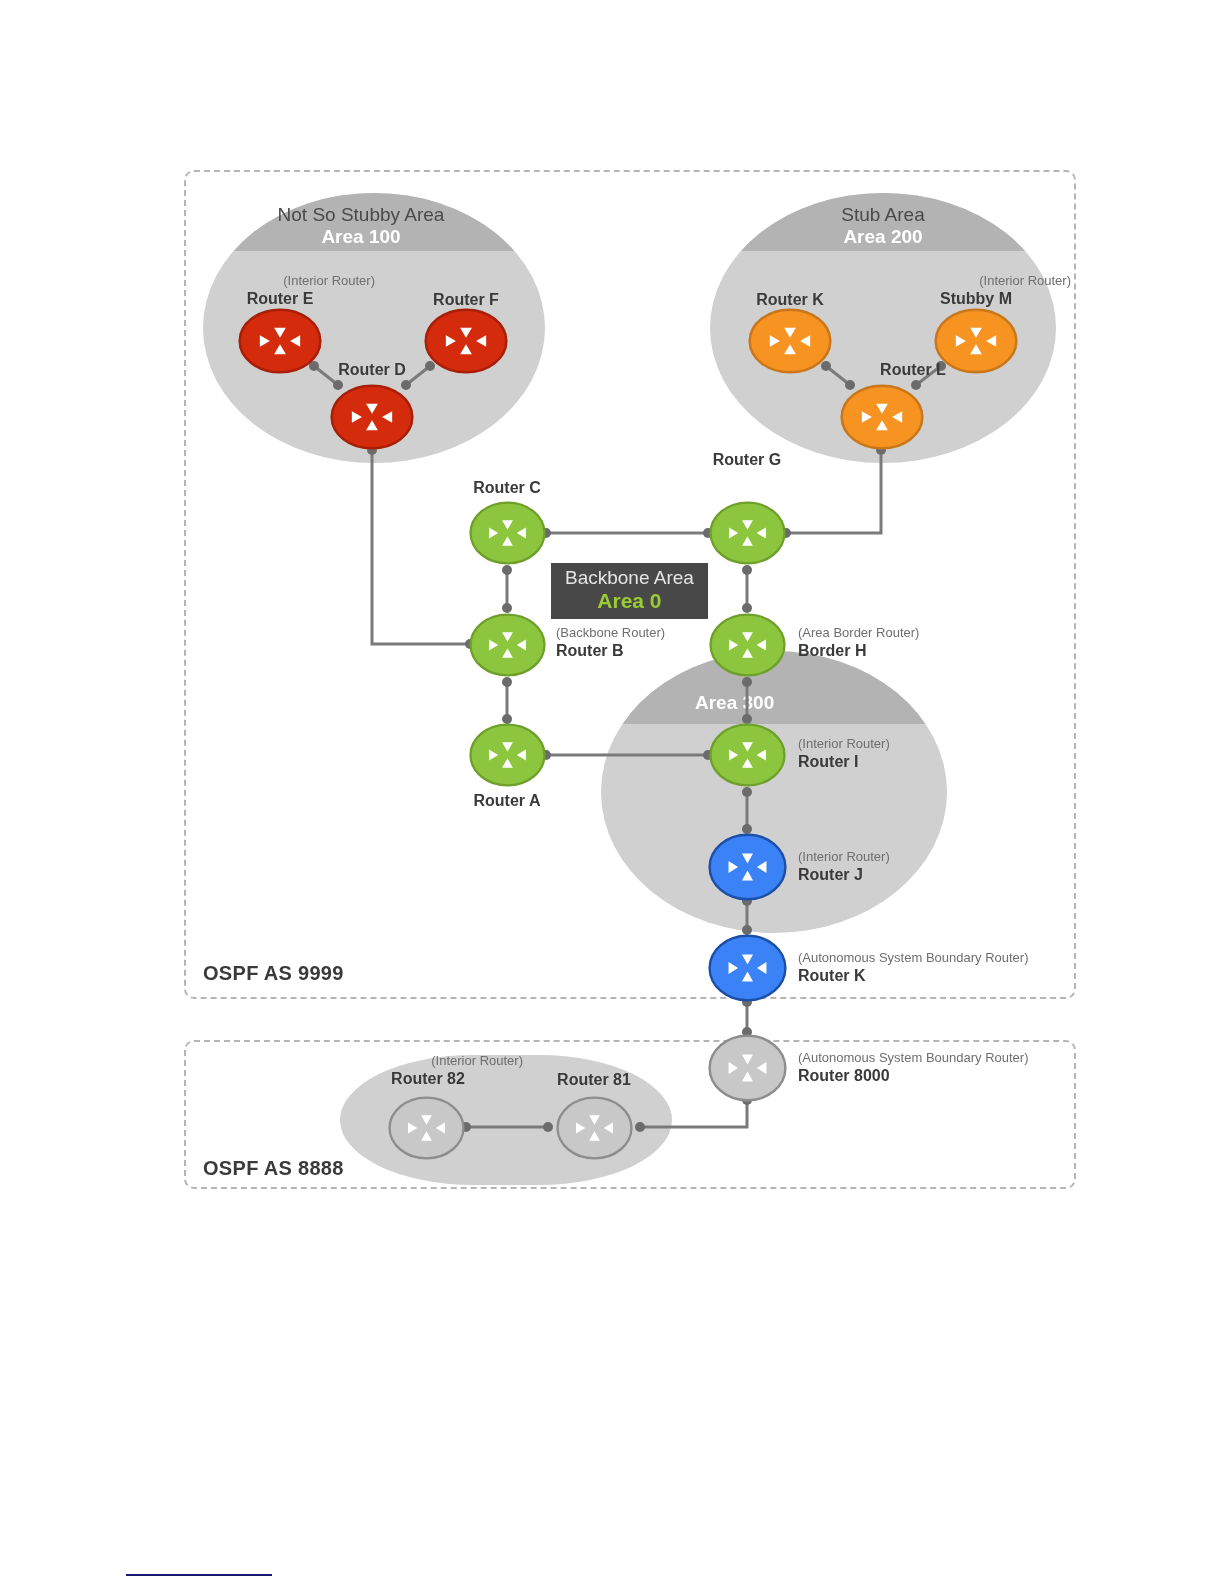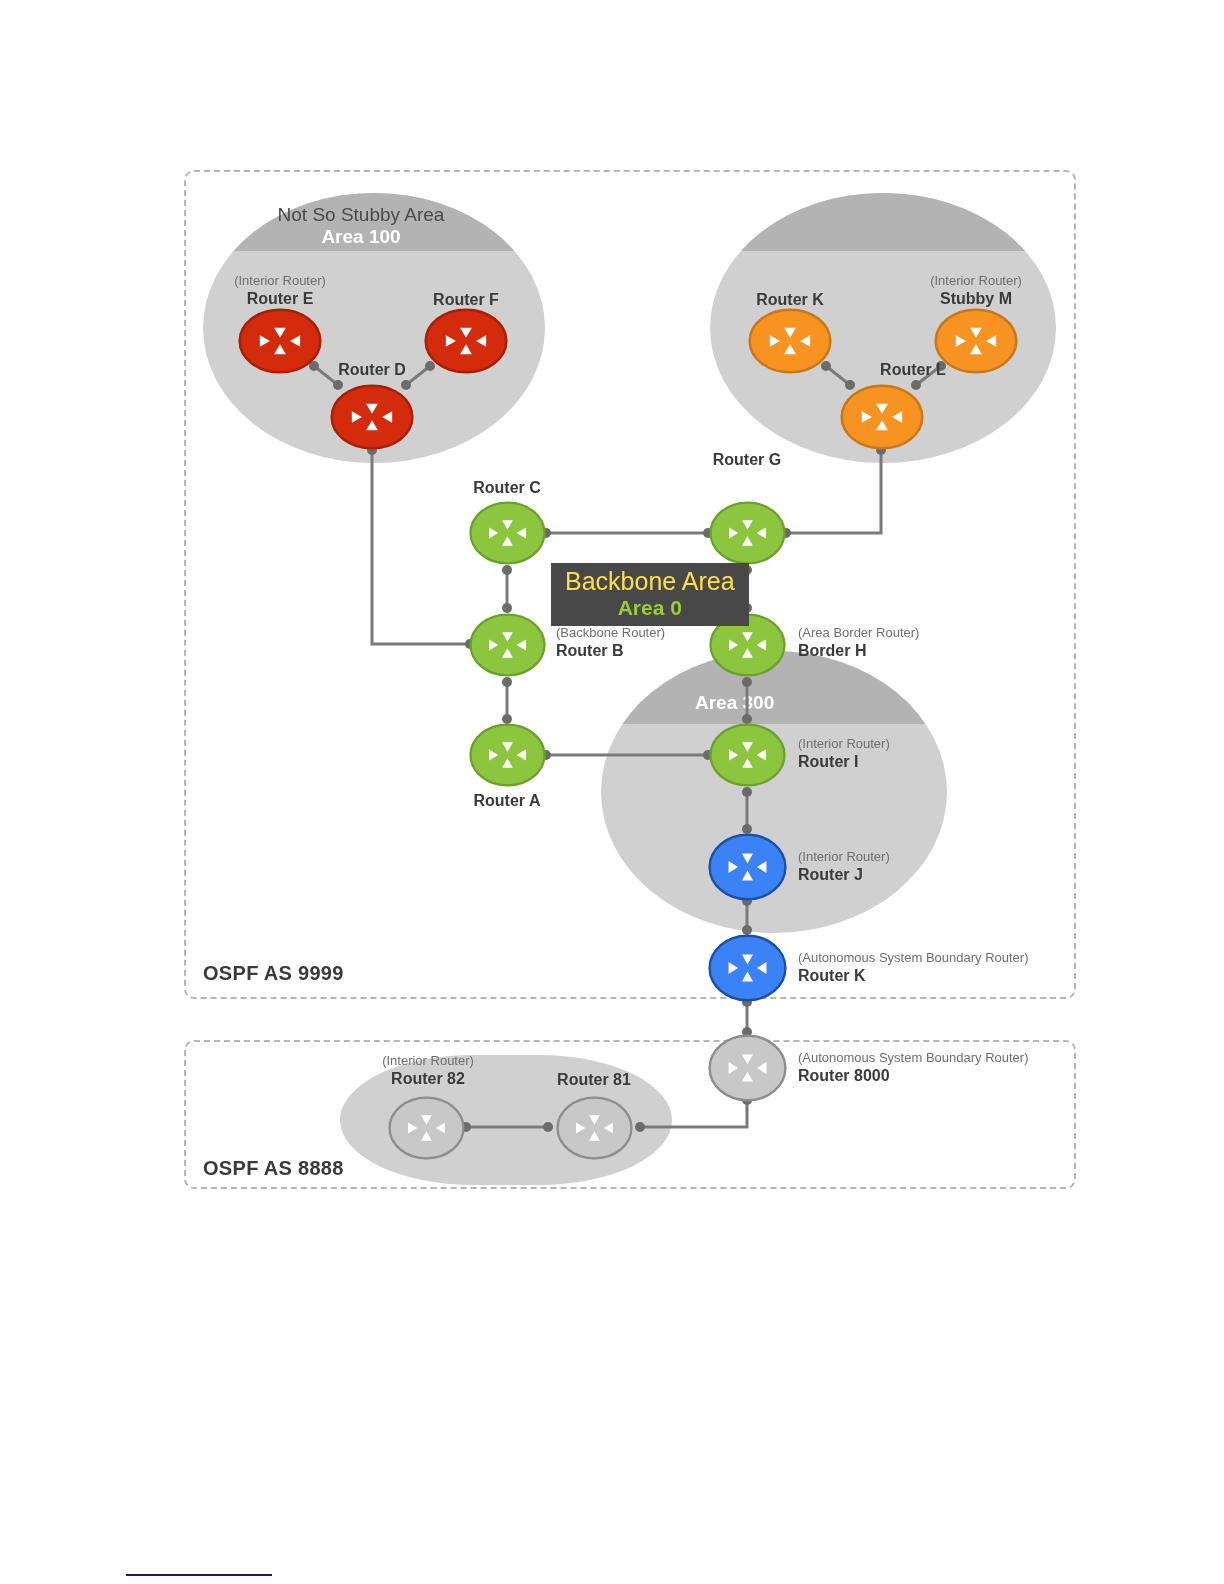--- a/index.html
+++ b/index.html
@@ -71,22 +71,22 @@
 
   
   .backbone-badge {
     position: absolute;
     background: #484848;
     padding: 5px 14px 7px 14px;
     text-align: center;
     z-index: 12;
   }
   .backbone-badge .l1 {
-    font-size: 25px;
-    color: #fde047;
+    font-size: 19px;
+    color: #e5e5e5;
     line-height: 1.1;
     white-space: nowrap;
   }
   .backbone-badge .l2 {
     font-size: 21px;
     font-weight: bold;
     color: #9acd32;
     line-height: 1.1;
     white-space: nowrap;
   }
@@ -103,20 +103,21 @@
   .rlabel {
     position: absolute;
     z-index: 11;
     white-space: nowrap;
     line-height: 1.2;
   }
   .rlabel .sub {
     font-size: 13px;
     color: #6e6e6e;
     display: block;
+    text-align: right;
   }
   .rlabel .name {
     font-size: 16px;
     font-weight: bold;
     color: #3a3a3a;
     display: block;
   }
   .rlabel.ctr { text-align: center; }
   .rlabel.lft { text-align: left; }
 
@@ -153,20 +154,24 @@
     <div class="cap" style="height:58px;"></div>
   </div>
   <div class="area-title-wrap" style="left:190px; top:204px; width:342px;">
     <span class="area-title-1">Not So Stubby Area</span><br>
     <span class="area-title-2">Area 100</span>
   </div>
 
   <div class="area-ellipse" style="left:710px; top:193px; width:346px; height:270px;">
     <div class="cap" style="height:58px;"></div>
   </div>
+  <div class="area-title-wrap" style="left:710px; top:204px; width:346px;">
+    <span class="area-title-1">Stub Area</span><br>
+    <span class="area-title-2">Area 200</span>
+  </div>
 
   <div class="area-ellipse" style="left:601px; top:651px; width:346px; height:282px;">
     <div class="cap" style="height:73px;"></div>
   </div>
   <div class="area-title-wrap" style="left:695px; top:692px; width:250px; text-align:left;">
     <span class="area-title-2">Area 300</span>
   </div>
 
   <div class="area-ellipse" style="left:340px; top:1055px; width:332px; height:130px; border-radius:40% / 50%;"></div>
 

